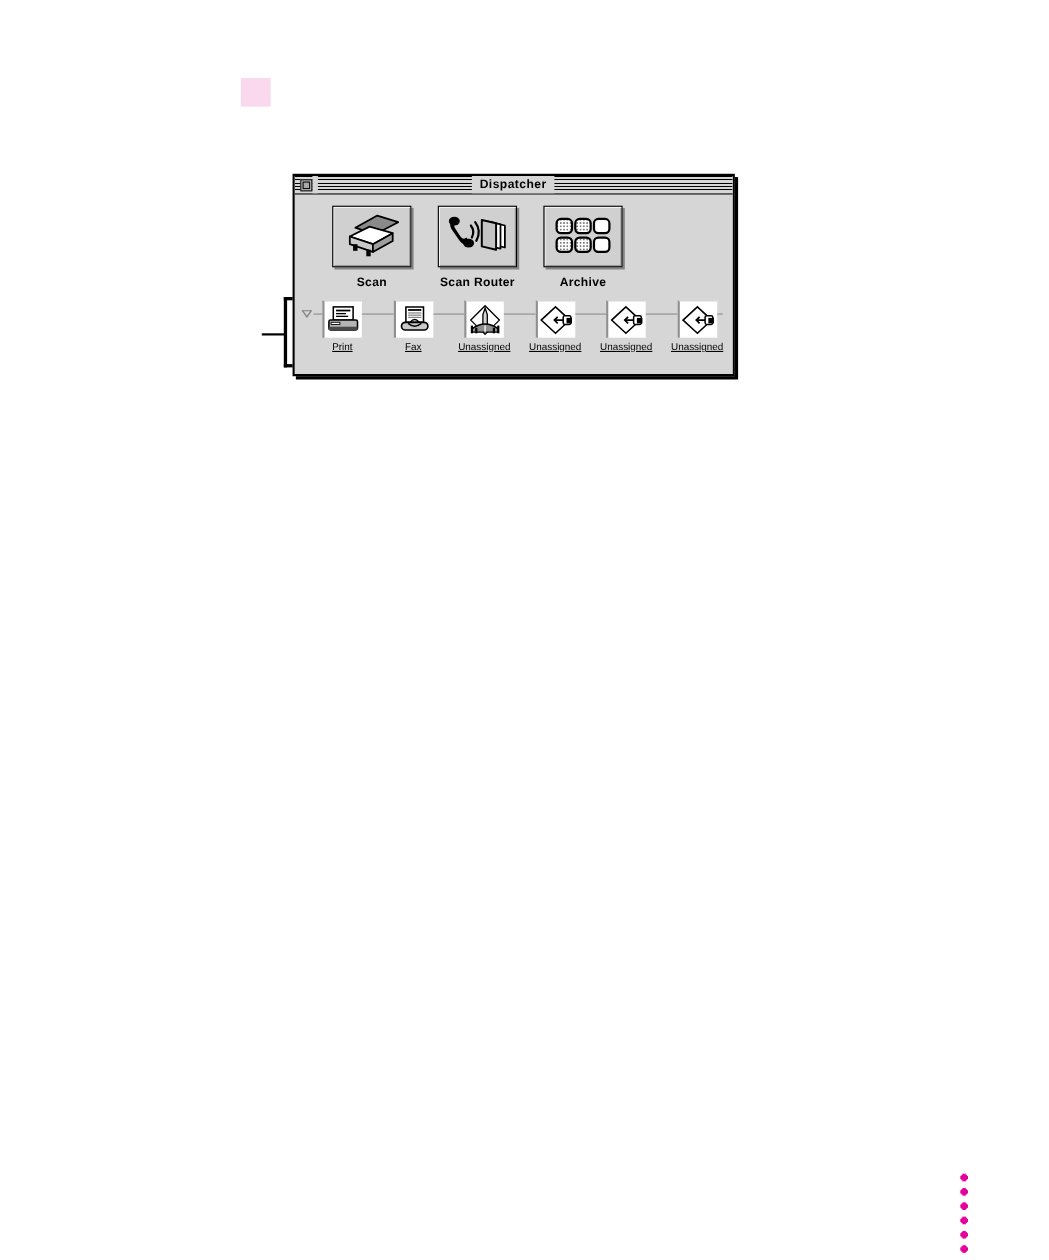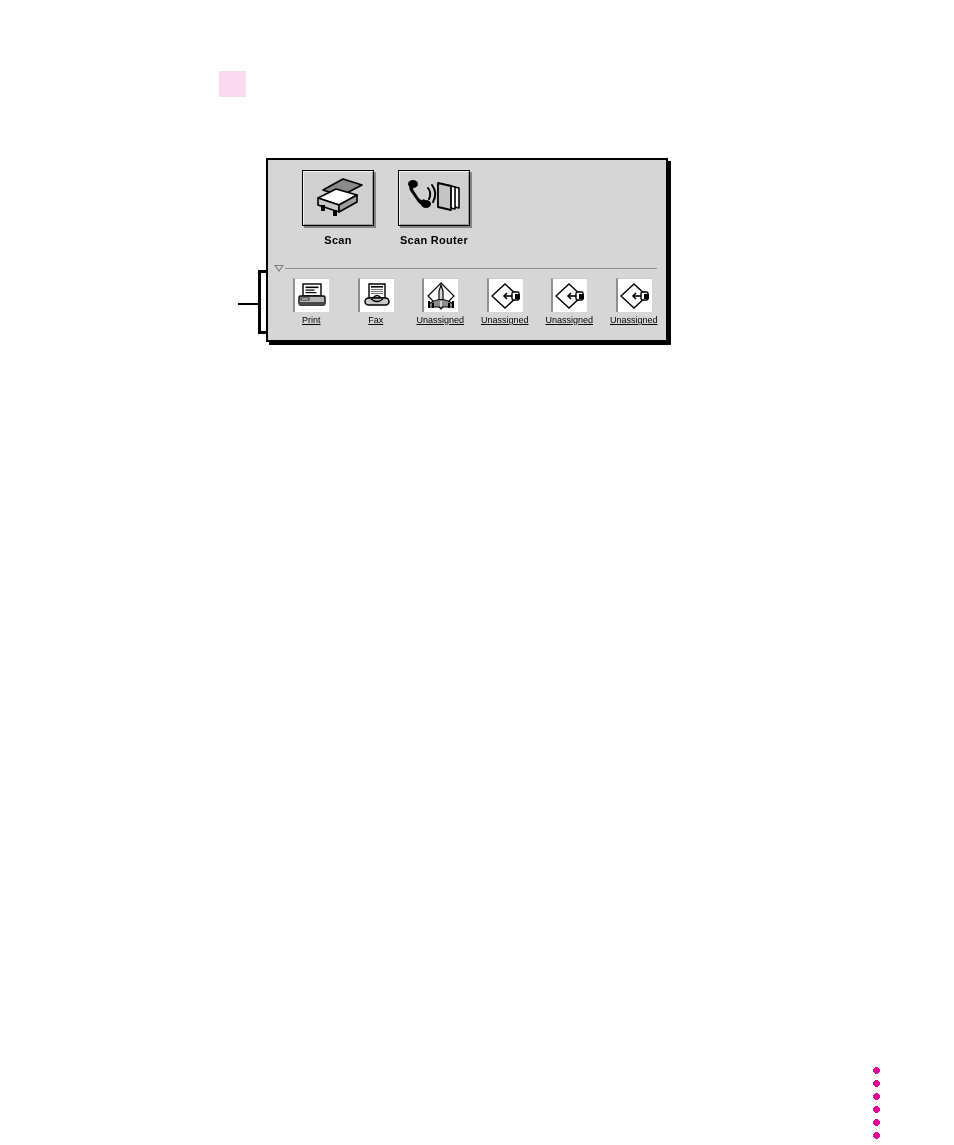--- a/index.html
+++ b/index.html
@@ -262,21 +262,21 @@
     right: 9px;
     top: 4px;
     height: 1px;
     background: #8c8c8c;
   }
 
   
   .secondary-row {
     position: absolute;
     left: 0;
-    top: 118px;
+    top: 96px;
     width: 100%;
     height: 58px;
     display: flex;
     text-decoration: underline;
   }
   .secondary-item {
     width: 65px;
     display: flex;
     flex-direction: column;
     align-items: center;
@@ -311,20 +311,27 @@
 
 <div class="callout">
   <div class="bracket-top"></div>
   <div class="bracket-v"></div>
   <div class="bracket-bottom"></div>
   <div class="leader"></div>
 </div>
 
 <div class="mac-window">
 
+  <div class="title-bar">
+    <div class="title-stripes"></div>
+    <div class="close-box"></div>
+    <div class="close-gap"></div>
+    <div class="title-text">Dispatcher</div>
+    <div class="title-spacer"></div>
+  </div>
 
   <div class="window-body">
 
     <div class="primary-row">
 
       <div class="primary-item first">
         <div class="primary-tile">
           <svg class="icon-svg" width="58" height="42" viewBox="0 0 58 42">
 
             <path d="M14 13 L34 2 L53 8 L32 19 Z" fill="#8a8a8a" stroke="#000" stroke-width="1.6" stroke-linejoin="round"></path>
@@ -356,20 +363,39 @@
 
             <path d="M37 7 L50 10 L50 32 L37 29 Z" fill="#ffffff" stroke="#000" stroke-width="1.6" stroke-linejoin="round"></path>
 
             <path d="M33 6 L46 9 L46 33 L33 30 Z" fill="#c4c4c4" stroke="#000" stroke-width="1.8" stroke-linejoin="round"></path>
           </svg>
         </div>
         <div class="primary-label">Scan Router</div>
       </div>
 
 
+      <div class="primary-item">
+        <div class="primary-tile">
+          <svg class="icon-svg" width="54" height="38" viewBox="0 0 54 38">
+            <defs>
+              <pattern id="halftone" width="3" height="3" patternUnits="userSpaceOnUse">
+                <rect width="3" height="3" fill="#ffffff"></rect>
+                <rect width="1.5" height="1.5" fill="#7a7a7a"></rect>
+              </pattern>
+            </defs>
+            <rect x="3" y="3" width="14" height="13" rx="4" fill="url(#halftone)" stroke="#000" stroke-width="2"></rect>
+            <rect x="20" y="3" width="14" height="13" rx="4" fill="url(#halftone)" stroke="#000" stroke-width="2"></rect>
+            <rect x="37" y="3" width="14" height="13" rx="4" fill="#ffffff" stroke="#000" stroke-width="2"></rect>
+            <rect x="3" y="20" width="14" height="13" rx="4" fill="url(#halftone)" stroke="#000" stroke-width="2"></rect>
+            <rect x="20" y="20" width="14" height="13" rx="4" fill="url(#halftone)" stroke="#000" stroke-width="2"></rect>
+            <rect x="37" y="20" width="14" height="13" rx="4" fill="#ffffff" stroke="#000" stroke-width="2"></rect>
+          </svg>
+        </div>
+        <div class="primary-label">Archive</div>
+      </div>
 
     </div>
 
     <div class="divider-row">
       <div class="disclosure-triangle"></div>
       <div class="divider-line"></div>
     </div>
 
     <div class="secondary-row">
 

